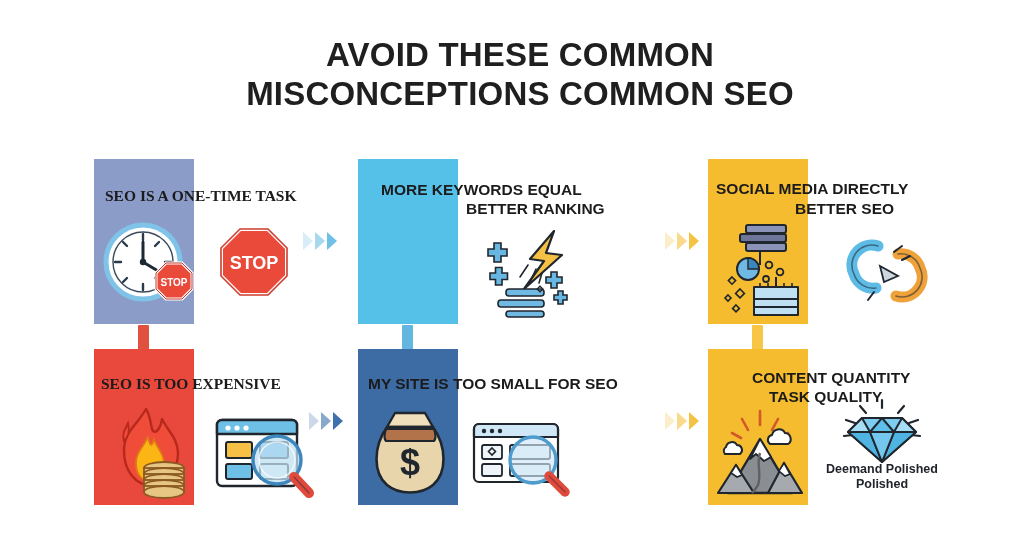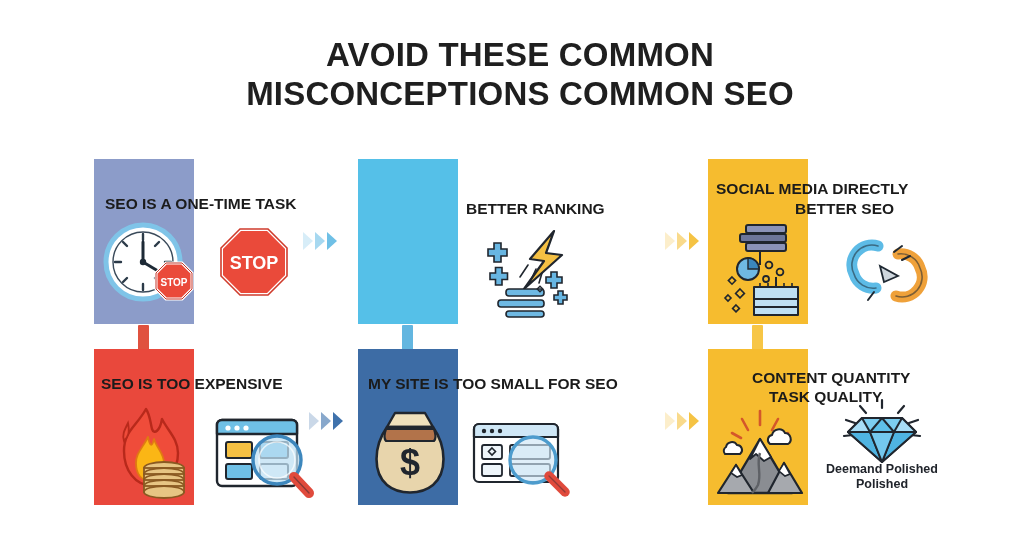--- a/index.html
+++ b/index.html
@@ -74,21 +74,21 @@
 
 <div class="stage">
 
   <div class="title">
     <span class="l">AVOID THESE COMMON</span>
     <span class="l">MISCONCEPTIONS COMMON SEO</span>
   </div>
 
   <div class="panel" style="left:94px;top:159px;width:100px;height:165px;">
     <div class="block c-periwinkle"></div>
-    <div class="ptext" style="left:11px;top:36px;">SEO IS A ONE-TIME TASK</div>
+    <div class="ptext" style="left:11px;top:28px;font-family:Liberation Serif, serif;">SEO IS A ONE-TIME TASK</div>
 
     <span style="position:absolute;left:8px;top:62px;">
       <svg width="86" height="86" viewBox="0 0 86 86">
         <circle cx="41" cy="41" r="37" fill="#ffffff" stroke="#7fc4e8" stroke-width="5"></circle>
         <circle cx="41" cy="41" r="30" fill="#ffffff" stroke="#3a4a5a" stroke-width="1.4"></circle>
         <g stroke="#2b3a48" stroke-width="2.4" stroke-linecap="round">
           <line x1="41" y1="13" x2="41" y2="19"></line>
           <line x1="41" y1="63" x2="41" y2="69"></line>
           <line x1="13" y1="41" x2="19" y2="41"></line>
           <line x1="63" y1="41" x2="69" y2="41"></line>
@@ -121,20 +121,21 @@
   </span>
 
   <div class="chev blue" style="left:303px;top:232px;">
     <i></i>
       <i></i>
       <i></i>
   </div>
 
   <div class="panel" style="left:358px;top:159px;width:100px;height:165px;">
     <div class="block c-skyblue"></div>
+    <div class="ptext" style="left:23px;top:22px;">MORE KEYWORDS EQUAL</div>
     <div class="ptext" style="left:108px;top:41px;">BETTER RANKING</div>
 
   </div>
 
   <span style="position:absolute;left:484px;top:225px;">
     <svg width="92" height="92" viewBox="0 0 92 92">
       <path d="M70 6 L46 34 L60 36 L40 64 L78 30 L62 28 Z" fill="#f5c043" stroke="#20262e" stroke-width="2.2" stroke-linejoin="round"></path>
       <g stroke="#20262e" stroke-width="1.6" stroke-linecap="round">
         <line x1="44" y1="40" x2="36" y2="52"></line>
         <line x1="52" y1="44" x2="46" y2="57"></line>
@@ -218,21 +219,21 @@
         <line x1="34" y1="62" x2="28" y2="70"></line>
         <line x1="62" y1="30" x2="70" y2="26"></line>
       </g>
     </svg>
   </span>
 
   <div class="vbar red" style="left:138px;top:325px;"></div>
   <div class="vbar blue" style="left:402px;top:325px;"></div>
   <div class="vbar yellow" style="left:752px;top:325px;"></div>
 
-  <div class="panel" style="left:94px;top:349px;width:89px;height:156px;">
+  <div class="panel" style="left:94px;top:349px;width:89px;height:156px;font-family:Liberation Serif, serif;">
     <div class="block c-red" style="height:156px;"></div>
     <div class="ptext" style="left:7px;top:26px;">SEO IS TOO EXPENSIVE</div>
 
     <span style="position:absolute;left:12px;top:56px;">
       <svg width="86" height="96" viewBox="0 0 86 96">
         <path d="M40 4 C30 22 18 26 18 46 C18 66 30 80 44 80 C60 80 72 66 72 48 C72 34 62 26 56 14
                  C54 26 48 30 46 24 C44 16 44 10 40 4 Z" fill="#ef4c3a" stroke="#b8291b" stroke-width="2.4" stroke-linejoin="round"></path>
         <path d="M42 32 C36 44 30 48 30 58 C30 70 36 76 44 76 C54 76 58 68 58 58 C58 48 50 42 48 34
                  C46 42 44 42 42 32 Z" fill="#fbb615" stroke="#e07a12" stroke-width="1.8" stroke-linejoin="round"></path>
         <path d="M22 18 C18 26 16 30 18 36 C22 32 24 28 22 18 Z" fill="#ef4c3a" stroke="#b8291b" stroke-width="1.8"></path>

